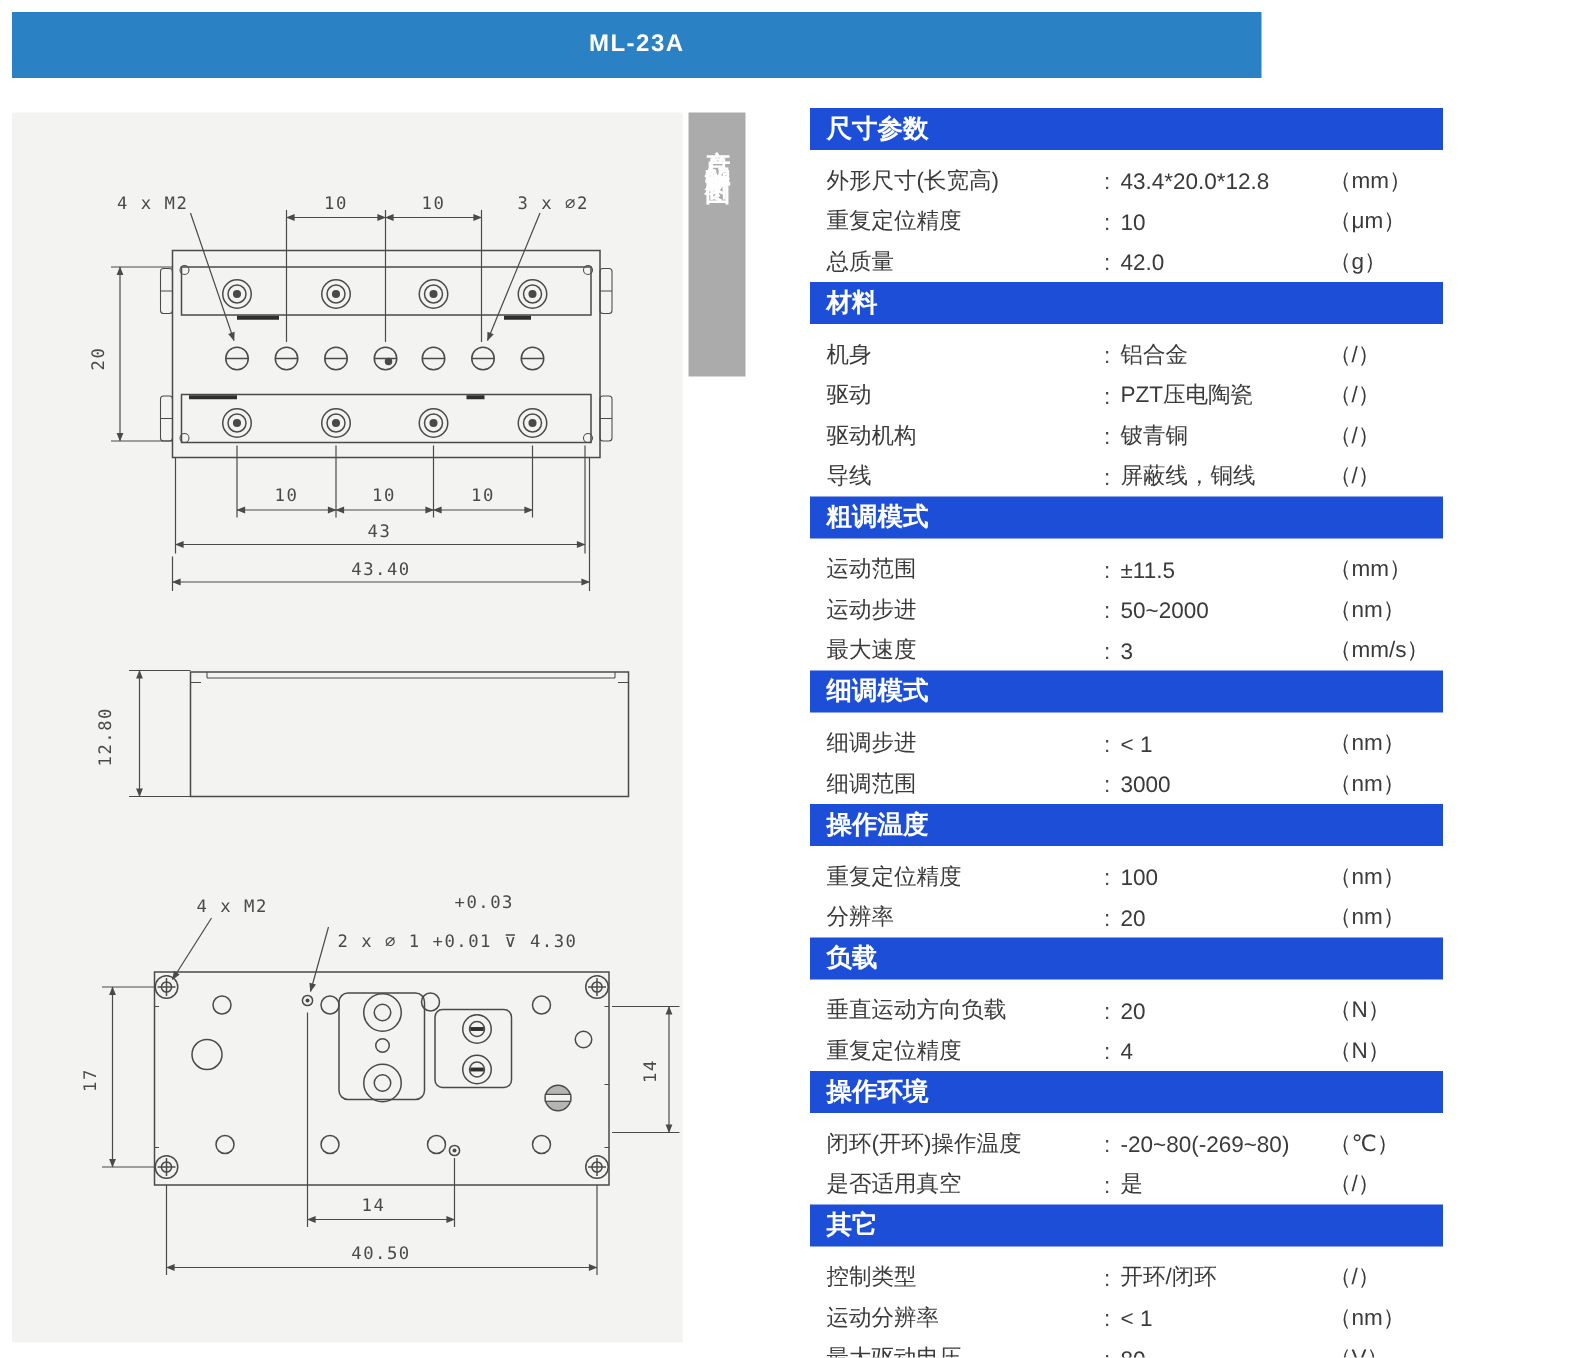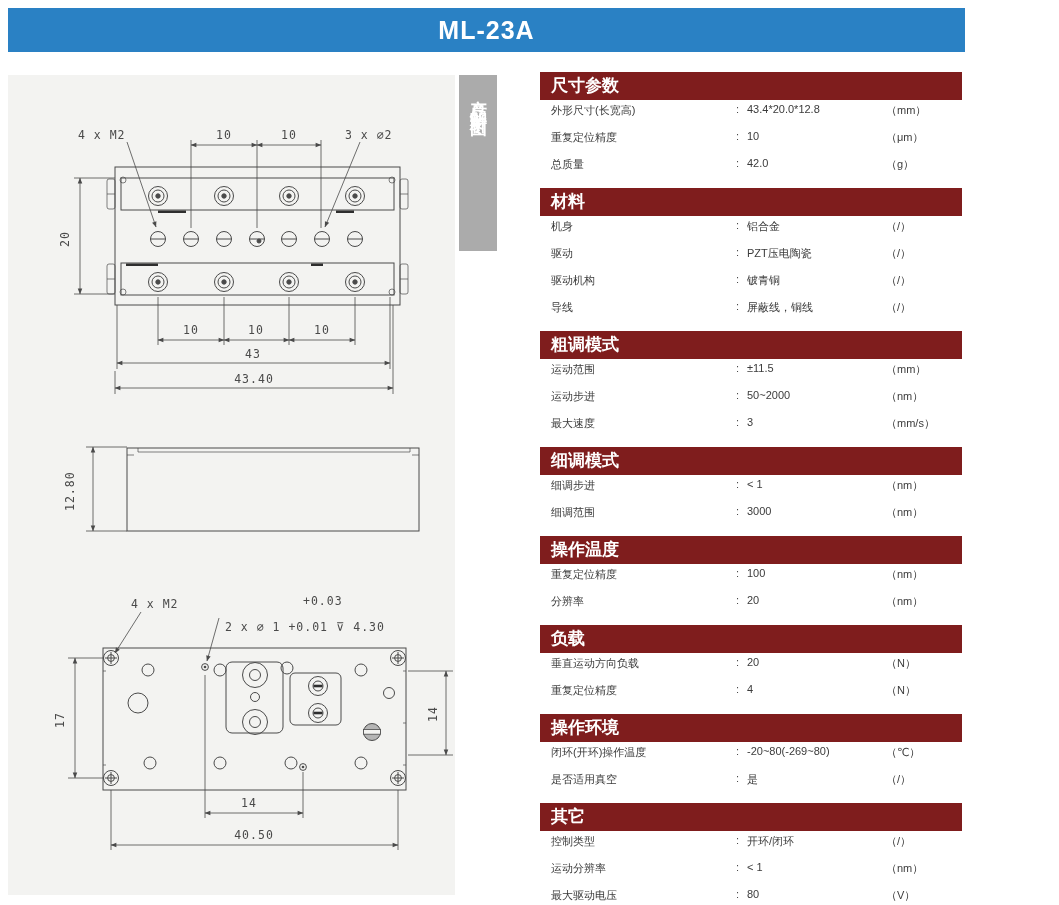--- a/index.html
+++ b/index.html
@@ -1,46 +1,46 @@
 <!DOCTYPE html>
 <html><head>
 <meta charset="utf-8">
 <style>
   html,body{margin:0;padding:0;}
   body{
     width:1059px;height:905px;position:relative;background:#ffffff;
     font-family:"Liberation Sans","DejaVu Sans",sans-serif;overflow:hidden;
   }
   .title-bar{
-    position:absolute;left:8px;top:8px;width:957px;height:44px;
-    background:#2a81c4;color:#ffffff;font-size:25px;font-weight:bold;
+    position:absolute;left:8px;top:8px;width:833px;height:44px;
+    background:#2a81c4;color:#ffffff;font-size:16px;font-weight:bold;
     text-align:center;line-height:44px;letter-spacing:1px;
   }
   .drawing-panel{
     position:absolute;left:8px;top:75px;width:447px;height:820px;
     background:#f3f3f1;
   }
   .side-tab{
     position:absolute;left:459px;top:75px;width:38px;height:176px;
     background:#ababab;color:#ffffff;font-size:17px;font-weight:bold;
     writing-mode:vertical-lr;text-orientation:upright;letter-spacing:5px;
     display:flex;align-items:center;padding-top:12px;box-sizing:border-box;
     justify-content:flex-start;text-align:center;line-height:38px;
   }
   .spec-table{
     position:absolute;left:540px;top:72px;width:422px;
   }
   .spec-section{margin-bottom:4px;}
   .section-header{
-    background:#7f1d1d;color:#ffffff;font-size:17px;font-weight:bold;
+    background:#1d4ed8;color:#ffffff;font-size:17px;font-weight:bold;
     height:28px;line-height:28px;padding:0 0 0 11px;margin-bottom:3px;
   }
   .spec-row{
-    display:flex;height:27px;align-items:flex-start;
-    font-size:11px;color:#3b3b3b;
+    display:flex;height:27px;align-items:flex-end;
+    font-size:15px;color:#3b3b3b;
   }
   .spec-label{width:185px;padding-left:11px;flex:none;}
   .spec-colon{width:11px;flex:none;color:#4a4a4a;}
   .spec-value{flex:1;}
   .spec-unit{width:76px;flex:none;}
   
   svg .ln{stroke:#4a4a4a;stroke-width:1;fill:none;}
   svg .lt{stroke:#4a4a4a;stroke-width:0.7;fill:none;}
   svg .dk{stroke:#2e2e2e;stroke-width:2.6;fill:none;}
   svg .dim{stroke:#4a4a4a;stroke-width:0.8;fill:none;}

